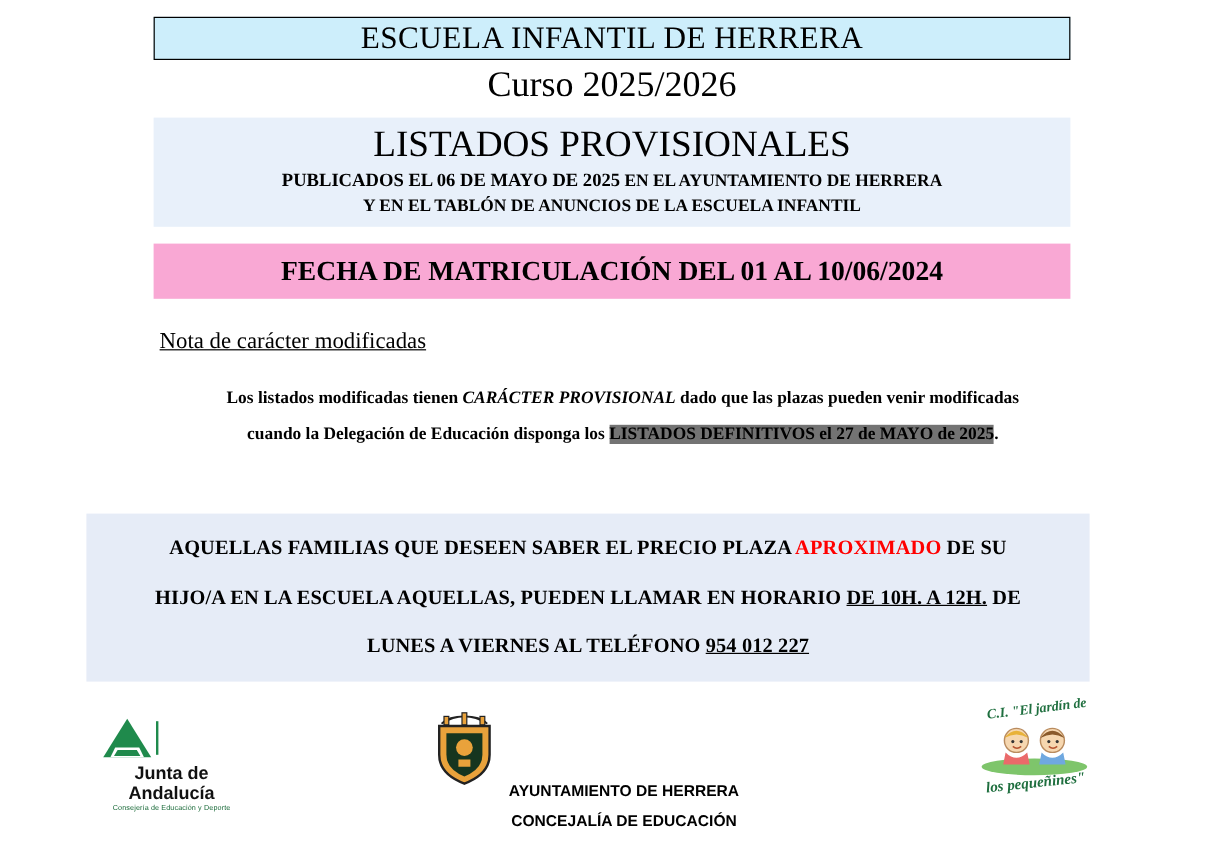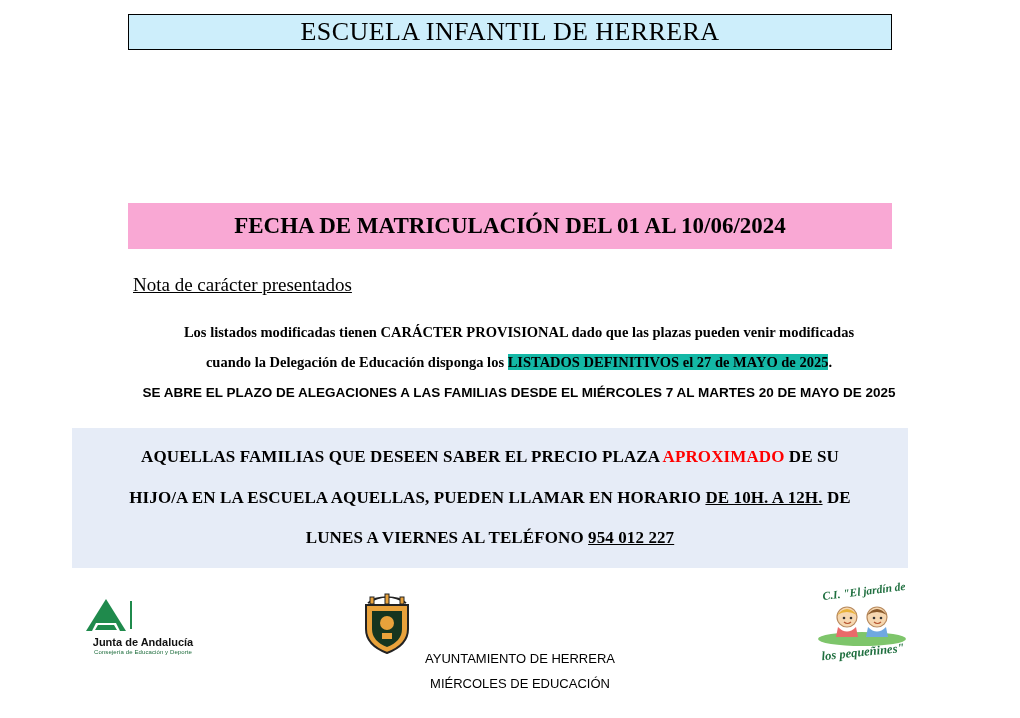--- a/index.html
+++ b/index.html
@@ -103,23 +103,24 @@
     position: absolute;
     left: 128px;
     top: 318px;
     width: 782px;
     text-align: center;
     font-size: 14.5px;
     font-weight: bold;
     line-height: 2.05;
   }
   .parrafo .it {
+    font-style: italic;
   }
   .hl {
-    background: #14b8a6;
+    background: #737373;
   }
   .linea-sans {
     display: block;
     font-family: "Liberation Sans", sans-serif;
     font-size: 13.5px;
     font-weight: bold;
     margin-top: 2px;
   }
 
   
@@ -168,21 +169,21 @@
     text-align: center;
   }
   .junta-mark {
     width: 126px;
     height: 40px;
     position: relative;
     margin: 0 auto;
   }
   .junta-name {
     font-family: "Liberation Sans", sans-serif;
-    font-size: 11px;
+    font-size: 15px;
     font-weight: bold;
     margin-top: 1px;
     color: #111;
   }
   .junta-sub {
     font-family: "Liberation Sans", sans-serif;
     font-size: 6px;
     color: #1b6b3a;
     margin-top: 1px;
     letter-spacing: 0.1px;
@@ -202,21 +203,21 @@
     height: 66px;
   }
   .ayto-text {
     position: absolute;
     left: 0;
     top: 58px;
     width: 380px;
     text-align: center;
     font-family: "Liberation Sans", sans-serif;
     font-size: 13px;
-    font-weight: normal;
+    font-weight: bold;
     line-height: 1.9;
   }
 
   .logo-jardin {
     position: absolute;
     left: 790px;
     top: 10px;
     width: 140px;
     height: 80px;
   }
@@ -256,36 +257,45 @@
 </style>
 </head>
 <body>
 
 <div class="page">
 
   <div class="title-box">
     <span>ESCUELA INFANTIL DE HERRERA</span>
   </div>
 
-
+  <div class="curso">Curso   2025/2026</div>
+
+  <div class="listados-block">
+    <div class="listados-title">LISTADOS PROVISIONALES</div>
+    <div class="publicados">
+      <div>
+        <span>PUBLICADOS EL   06 DE MAYO DE 2025</span><span class="sm"> EN EL AYUNTAMIENTO DE HERRERA</span>
+      </div>
+      <div class="sm">Y EN EL TABLÓN DE ANUNCIOS DE LA ESCUELA INFANTIL</div>
+    </div>
+  </div>
 
   <div class="fecha-band">
     <span>FECHA DE MATRICULACIÓN DEL  01 AL 10/06/2024</span>
   </div>
 
-  <div class="nota">Nota de carácter presentados</div>
+  <div class="nota">Nota de carácter modificadas</div>
 
   <div class="parrafo">
     <div>
       <span>Los listados modificadas tienen </span><span class="it">CARÁCTER PROVISIONAL</span><span> dado que las plazas pueden venir modificadas</span>
     </div>
     <div>
       <span>cuando la Delegación de Educación disponga los </span><span class="hl">LISTADOS DEFINITIVOS  el 27 de MAYO de 2025</span><span>.</span>
     </div>
-    <span class="linea-sans">SE ABRE EL PLAZO DE ALEGACIONES A LAS FAMILIAS DESDE EL MIÉRCOLES 7 AL MARTES 20 DE MAYO DE 2025</span>
   </div>
 
   <div class="precio-box">
     <div class="precio-line">
       <span>AQUELLAS FAMILIAS QUE DESEEN SABER EL PRECIO PLAZA </span><span class="red">APROXIMADO</span><span> DE SU</span>
     </div>
     <div class="precio-line">
       <span>HIJO/A EN LA ESCUELA AQUELLAS, PUEDEN LLAMAR EN HORARIO </span><span class="ul">DE 10H.  A 12H.</span><span> DE</span>
     </div>
     <div class="precio-line">
@@ -316,21 +326,21 @@
           <circle cx="29" cy="34" r="7" fill="#e9a23b"></circle>
           <path d="M24 44 h10 v6 h-10 z" fill="#e9a23b"></path>
           <path d="M10 14 q19 -12 38 0 q-6 -6 -19 -6 q-13 0 -19 6 z" fill="#e9a23b" stroke="#222" stroke-width="1.5"></path>
           <rect x="12" y="8" width="4" height="7" fill="#e9a23b" stroke="#222" stroke-width="1"></rect>
           <rect x="27" y="5" width="4" height="10" fill="#e9a23b" stroke="#222" stroke-width="1"></rect>
           <rect x="42" y="8" width="4" height="7" fill="#e9a23b" stroke="#222" stroke-width="1"></rect>
         </svg>
       </div>
       <div class="ayto-text">
         <div>AYUNTAMIENTO DE HERRERA</div>
-        <div>MIÉRCOLES DE EDUCACIÓN</div>
+        <div>CONCEJALÍA DE EDUCACIÓN</div>
       </div>
     </div>
 
     <div class="logo-jardin">
       <div class="jardin-top">C.I. "El jardín de</div>
       <div class="jardin-art">
         <svg width="96" height="46" viewBox="0 0 96 46" xmlns="http://www.w3.org/2000/svg">
           <ellipse cx="48" cy="38" rx="44" ry="7" fill="#7ec56b"></ellipse>
           <circle cx="33" cy="16" r="10" fill="#f6d7b0" stroke="#b98b5e" stroke-width="1.2"></circle>
           <path d="M23 14 q10 -12 20 0 q-10 -6 -20 0 z" fill="#e8b23a"></path>

